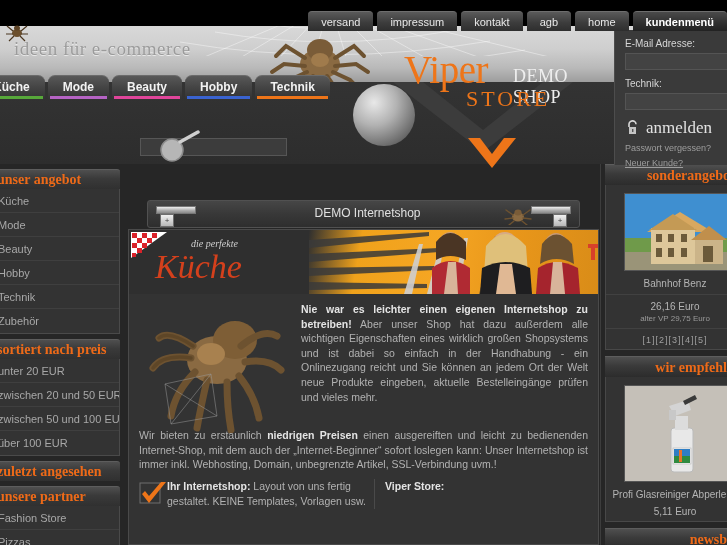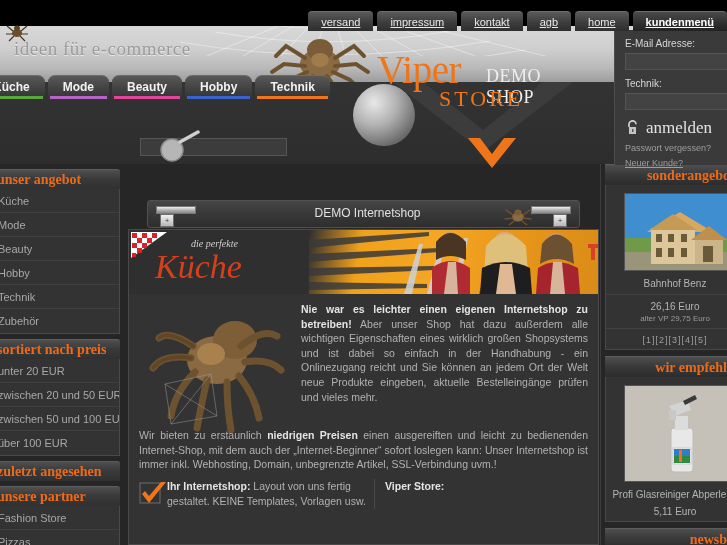--- a/index.html
+++ b/index.html
@@ -43,21 +43,20 @@
   .topnav .tab {
     height:20px; line-height:20px;
     padding:0 13px;
     margin-left:4px;
     font-size:11px; color:#e8e8e8;
     background:linear-gradient(180deg,#5a5a5a 0%, #3d3d3d 55%, #2e2e2e 100%);
     border-radius:4px 4px 0 0;
     border-top:1px solid #6e6e6e;
     cursor:pointer;
     white-space:nowrap;
-    text-decoration:underline;
   }
   .topnav .tab.active {
     background:linear-gradient(180deg,#4a4a4a 0%, #2f2f2f 60%, #222 100%);
     color:#fff; font-weight:bold;
   }
 
   
   .loginpanel {
     position:absolute; right:0; top:30px; width:113px; height:135px;
     background:#3a3a3a;
@@ -92,21 +91,21 @@
     background:linear-gradient(180deg,#585858 0%, #444 50%, #333 100%);
     border-radius:7px 7px 0 0;
     border-top:1px solid #6b6b6b;
     position:relative; cursor:pointer; white-space:nowrap;
   }
   .catnav .ctab .bar {
     position:absolute; left:2px; right:2px; bottom:0; height:3px;
   }
 
   
-  .logo { position:absolute; left:377px; top:52px; z-index:14; }
+  .logo { position:absolute; left:404px; top:52px; z-index:14; }
   .logo .viper {
     font-family:"Liberation Serif", serif;
     font-size:39px; color:#ee7519; line-height:36px;
     letter-spacing:-0.5px;
   }
   .logo .demoshop {
     font-family:"Liberation Serif", serif;
     font-size:18px; color:#eee; position:absolute; left:109px; top:14px;
     letter-spacing:0.5px;
   }

